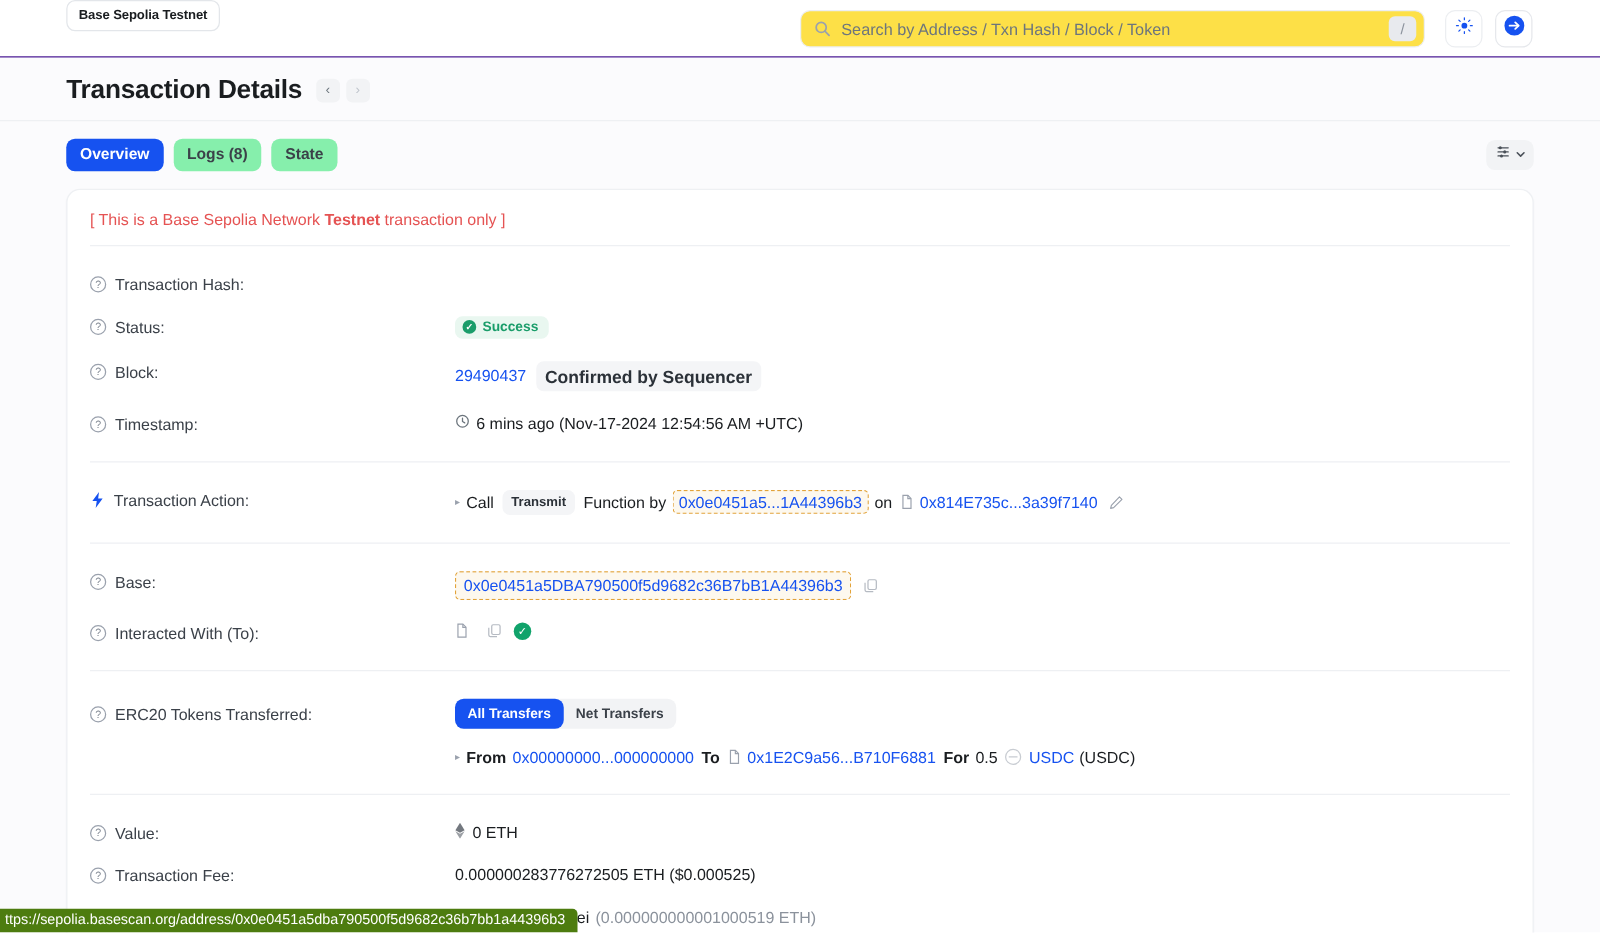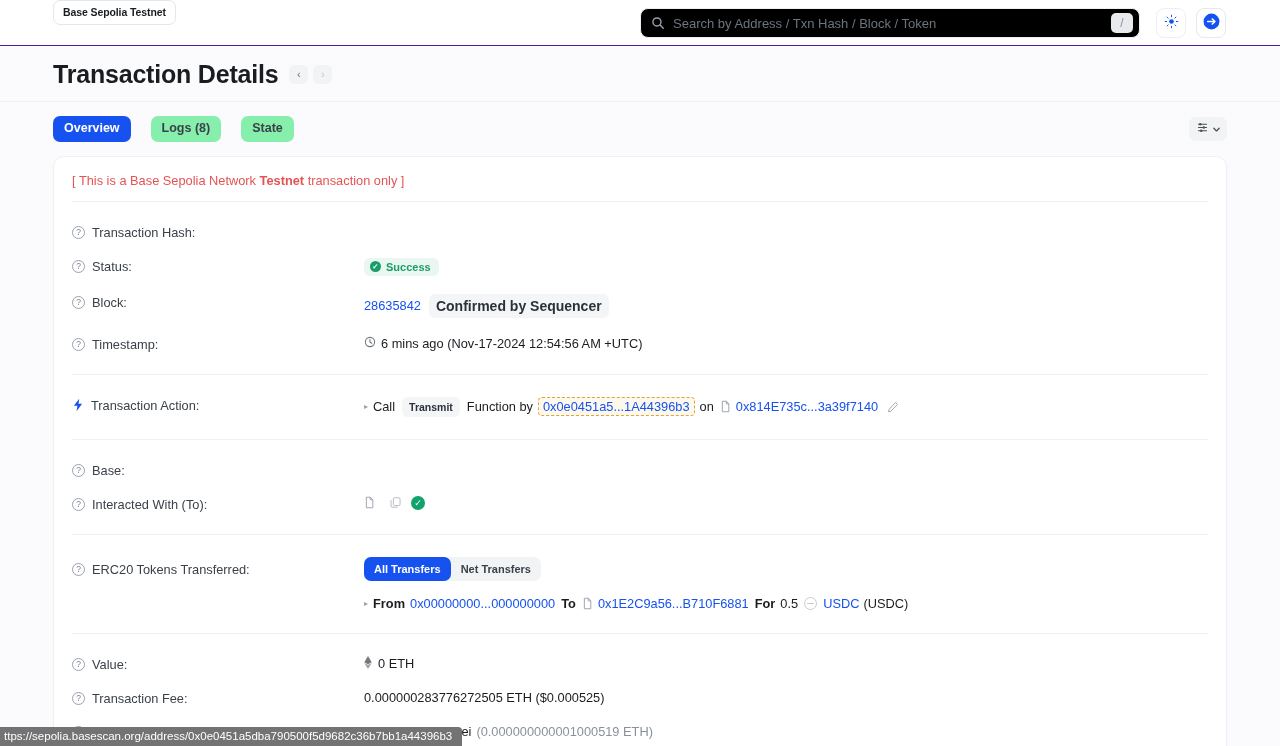--- a/index.html
+++ b/index.html
@@ -24,21 +24,21 @@
     border: 1px solid #e3e6ea; border-radius: 7px;
     background: #fff; color: #1a1d20;
     font-size: 10.5px; font-weight: bold;
     padding: 6px 9px 6px 9px; line-height: 1;
     white-space: nowrap;
     letter-spacing: -0.1px;
   }
   .search-wrap {
     position: absolute; left: 640px; top: 8px;
     width: 500px; height: 30px;
-    background: #000000; border: 1px solid #eceef1;
+    background: #fde047; border: 1px solid #eceef1;
     border-radius: 8px;
     display: flex; align-items: center; padding: 0 6px 0 10px;
   }
   .search-icon { width: 14px; height: 14px; flex: 0 0 14px; color: #9aa1ad; }
   .search-input {
     flex: 1; border: 0; outline: none; background: transparent;
     font-family: "Liberation Sans", sans-serif;
     font-size: 13px; color: #6c757d; padding-left: 8px;
   }
   .search-input::placeholder { color: #6c757d; opacity: 1; }
@@ -55,37 +55,37 @@
     cursor: pointer;
   }
   .icon-btn.sun { left: 1156px; }
   .icon-btn.signin { left: 1196px; border-color: #e6e8ec; }
 
   
   .title-row {
     display: flex; align-items: center;
     padding: 14px 0 12px 53px;
   }
-  .page-title { font-size: 25px; font-weight: bold; color: #1a1d20; letter-spacing: -0.2px; }
+  .page-title { font-size: 21px; font-weight: bold; color: #1a1d20; letter-spacing: -0.2px; }
   .nav-arrows { display: flex; gap: 5px; margin-left: 11px; }
   .nav-arrow {
     width: 19px; height: 19px; border-radius: 5px; background: #f2f3f5;
     display: flex; align-items: center; justify-content: center;
     color: #6c757d; font-size: 11px; cursor: pointer; line-height: 1;
   }
   .nav-arrow.disabled { color: #bfc4cc; }
   .hr-full { height: 1px; background: #eef0f3; width: 1280px; }
 
   
   .tabs-row {
     display: flex; align-items: center;
     padding: 14px 53px 0 53px;
     justify-content: space-between;
   }
-  .tabs { display: flex; gap: 20px; }
+  .tabs { display: flex; gap: 8px; }
   .tab {
     font-size: 12.5px; font-weight: bold; padding: 6px 11px;
     border-radius: 7px; background: #86efac; color: #3b4149; cursor: pointer;
     line-height: 1.1; white-space: nowrap;
   }
   .tab.active { background: #1652f0; color: #ffffff; }
   .list-toggle {
     width: 38px; height: 24px; border-radius: 7px;
     background: #f2f3f5; display: flex; align-items: center;
     justify-content: center; gap: 3px; cursor: pointer; color: #4a5058;
@@ -177,21 +177,21 @@
   .token-circle:after {
     content: ""; position: absolute; left: 2px; right: 2px; top: 5px;
     height: 1px; background: #c8ccd2;
   }
   .eth-ico { color: #5a6069; margin-right: 6px; font-size: 12px; }
   .muted { color: #8b929c; }
 
   
   .statusbar {
     position: absolute; left: 0; bottom: 0;
-    background: #737373; color: #ffffff;
+    background: #4d7c0f; color: #ffffff;
     font-size: 11.5px; padding: 3px 10px 4px 4px;
     border-top-right-radius: 4px;
     max-width: 640px; white-space: nowrap; overflow: hidden;
     font-family: "Liberation Sans", sans-serif;
   }
 </style>
 </head>
 <body>
 
 <div class="page">
@@ -296,21 +296,21 @@
         </span>
       </div>
     </div>
 
     <div class="row">
       <div class="row-label">
         <span class="qmark">?</span>
         <span>Block:</span>
       </div>
       <div class="row-value">
-        <a class="link">28635842</a>
+        <a class="link">29490437</a>
         <span class="chip-grey">Confirmed by Sequencer</span>
       </div>
     </div>
 
     <div class="row">
       <div class="row-label">
         <span class="qmark">?</span>
         <span>Timestamp:</span>
       </div>
       <div class="row-value">
@@ -359,20 +359,29 @@
         </span>
       </div>
     </div>
 
     <div class="divider"></div>
 
     <div class="row">
       <div class="row-label">
         <span class="qmark">?</span>
         <span>Base:</span>
+      </div>
+      <div class="row-value">
+        <span class="dashed-box big">0x0e0451a5DBA790500f5d9682c36B7bB1A44396b3</span>
+        <span class="copy-icon">
+          <svg viewBox="0 0 16 16" width="13" height="13" fill="none" stroke="currentColor" stroke-width="1.2">
+            <rect x="5.4" y="2.2" width="8.2" height="9.6" rx="1.4"></rect>
+            <path d="M10.6 13.8H3.9a1.4 1.4 0 0 1-1.4-1.4V5.1"></path>
+          </svg>
+        </span>
       </div>
     </div>
 
     <div class="row">
       <div class="row-label">
         <span class="qmark">?</span>
         <span>Interacted With (To):</span>
       </div>
       <div class="row-value">
         <span class="doc-icon">

